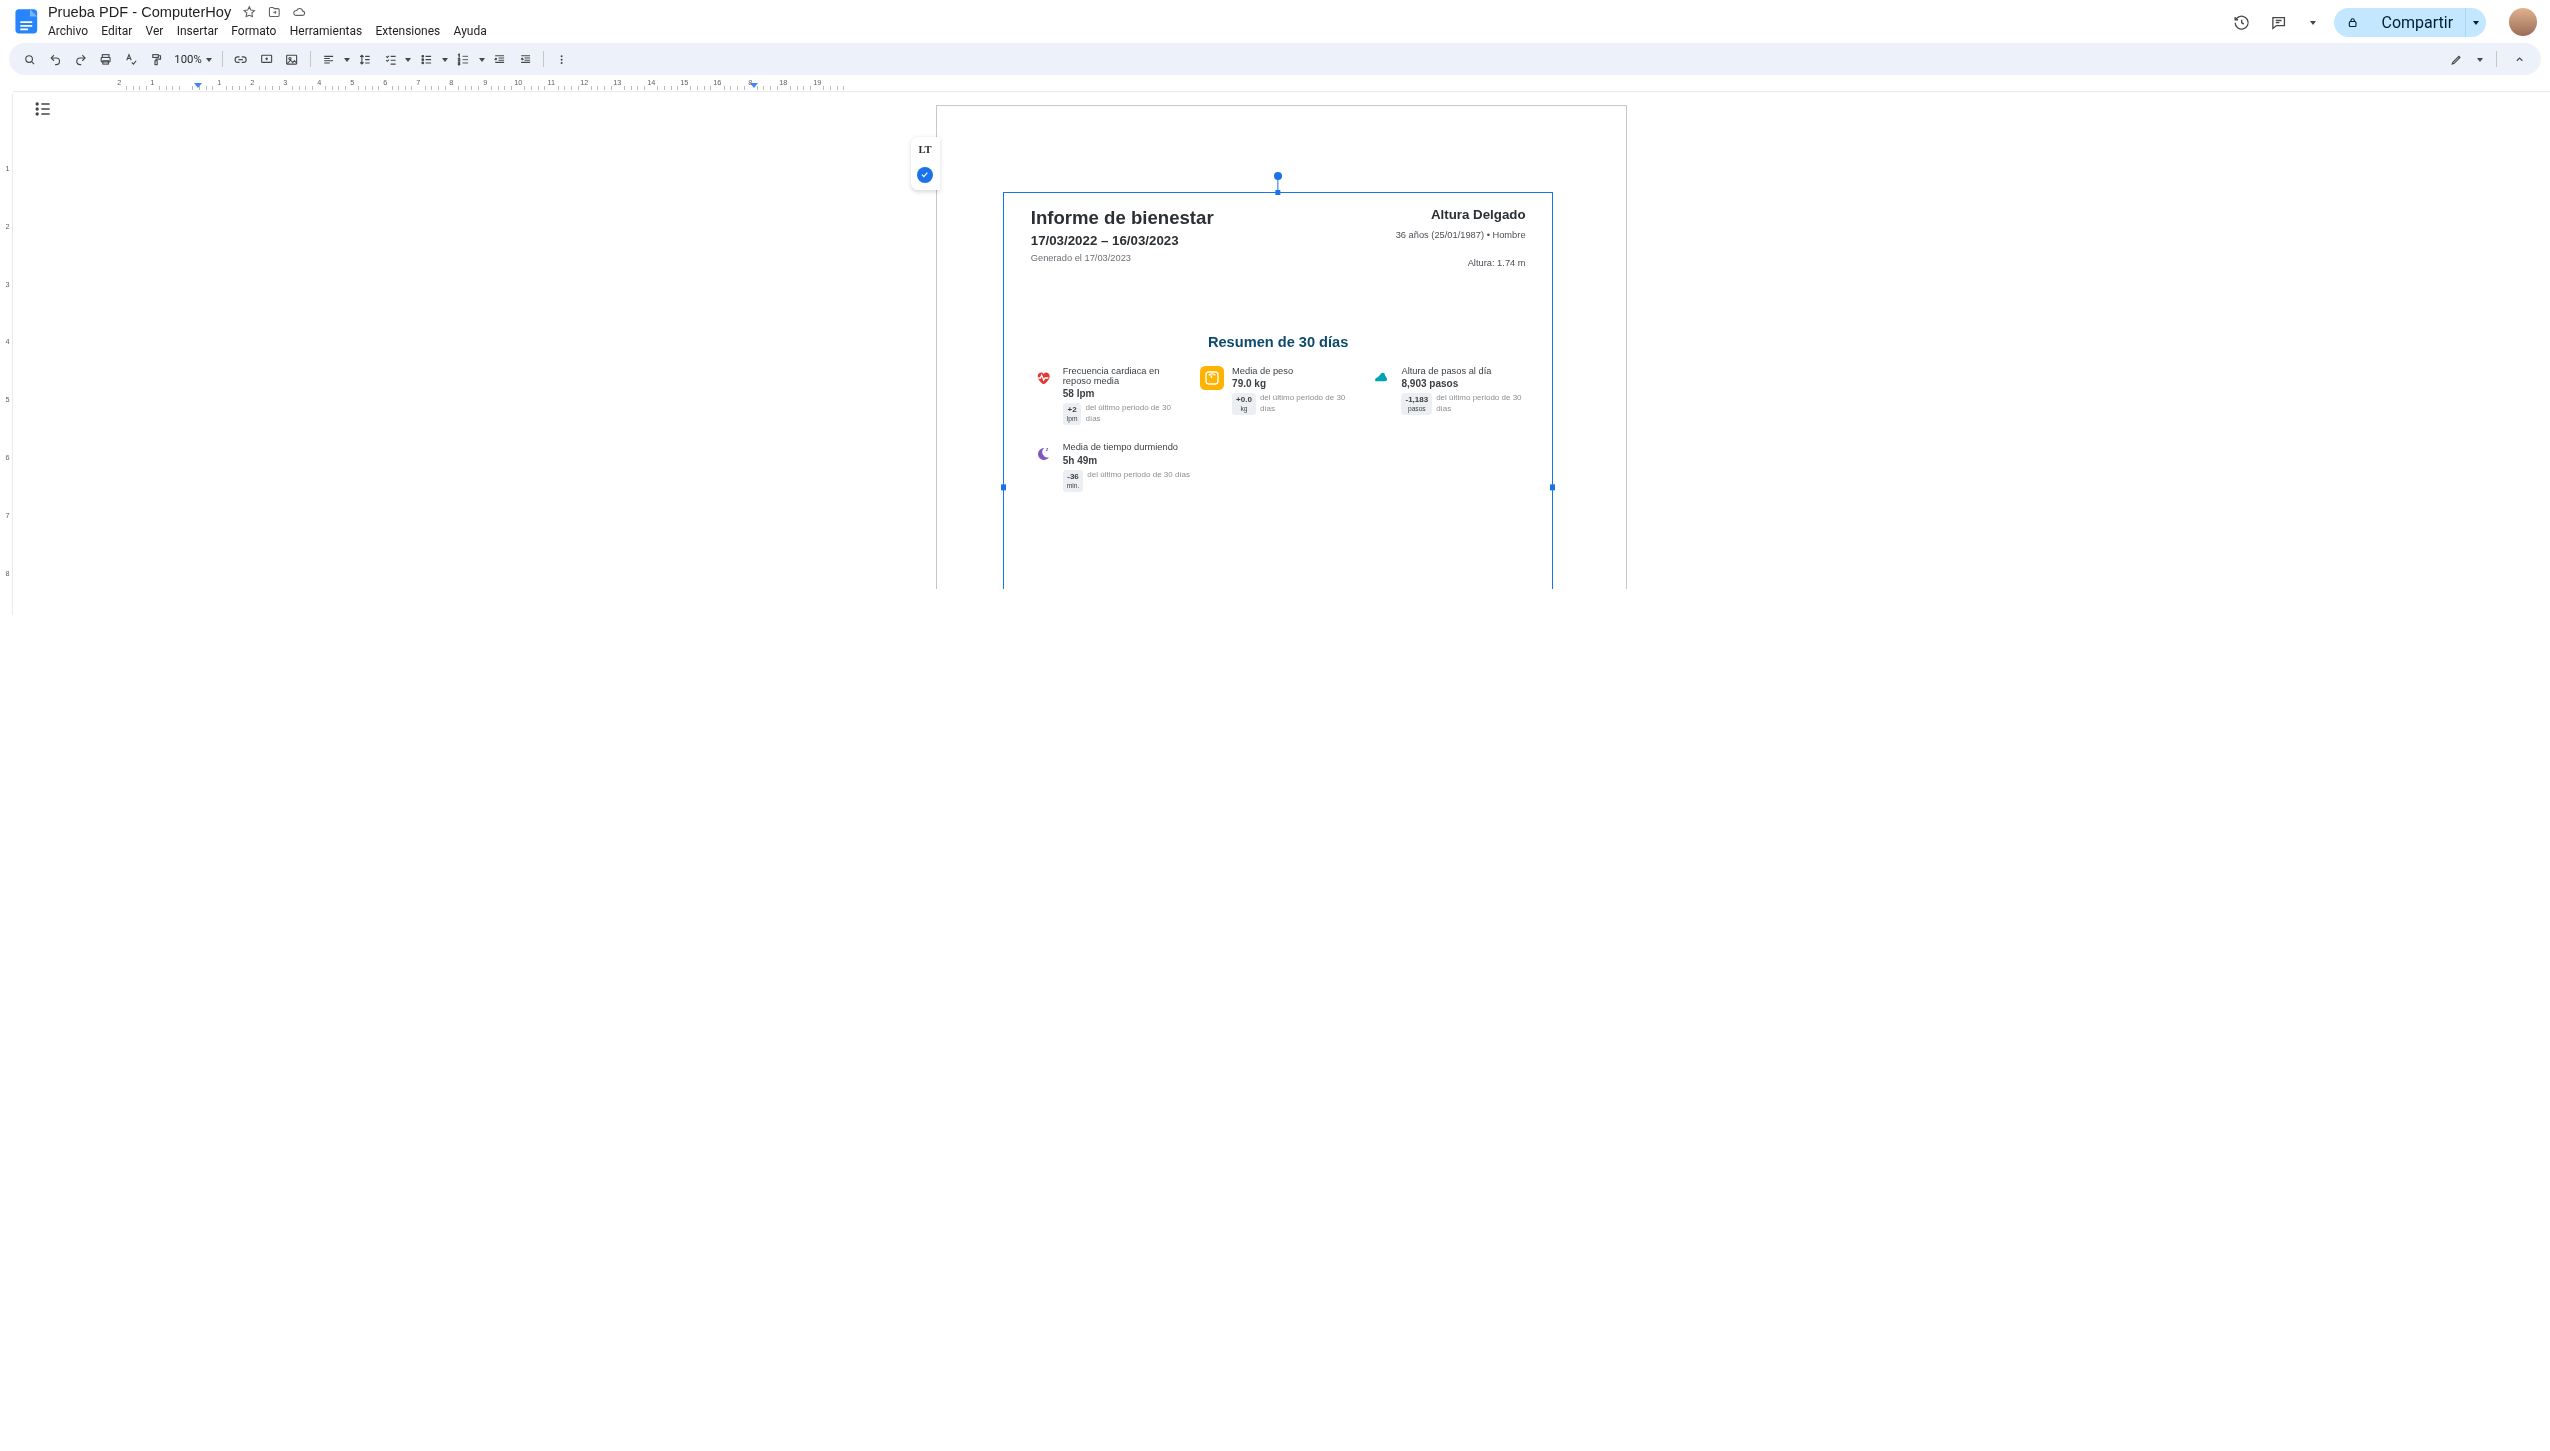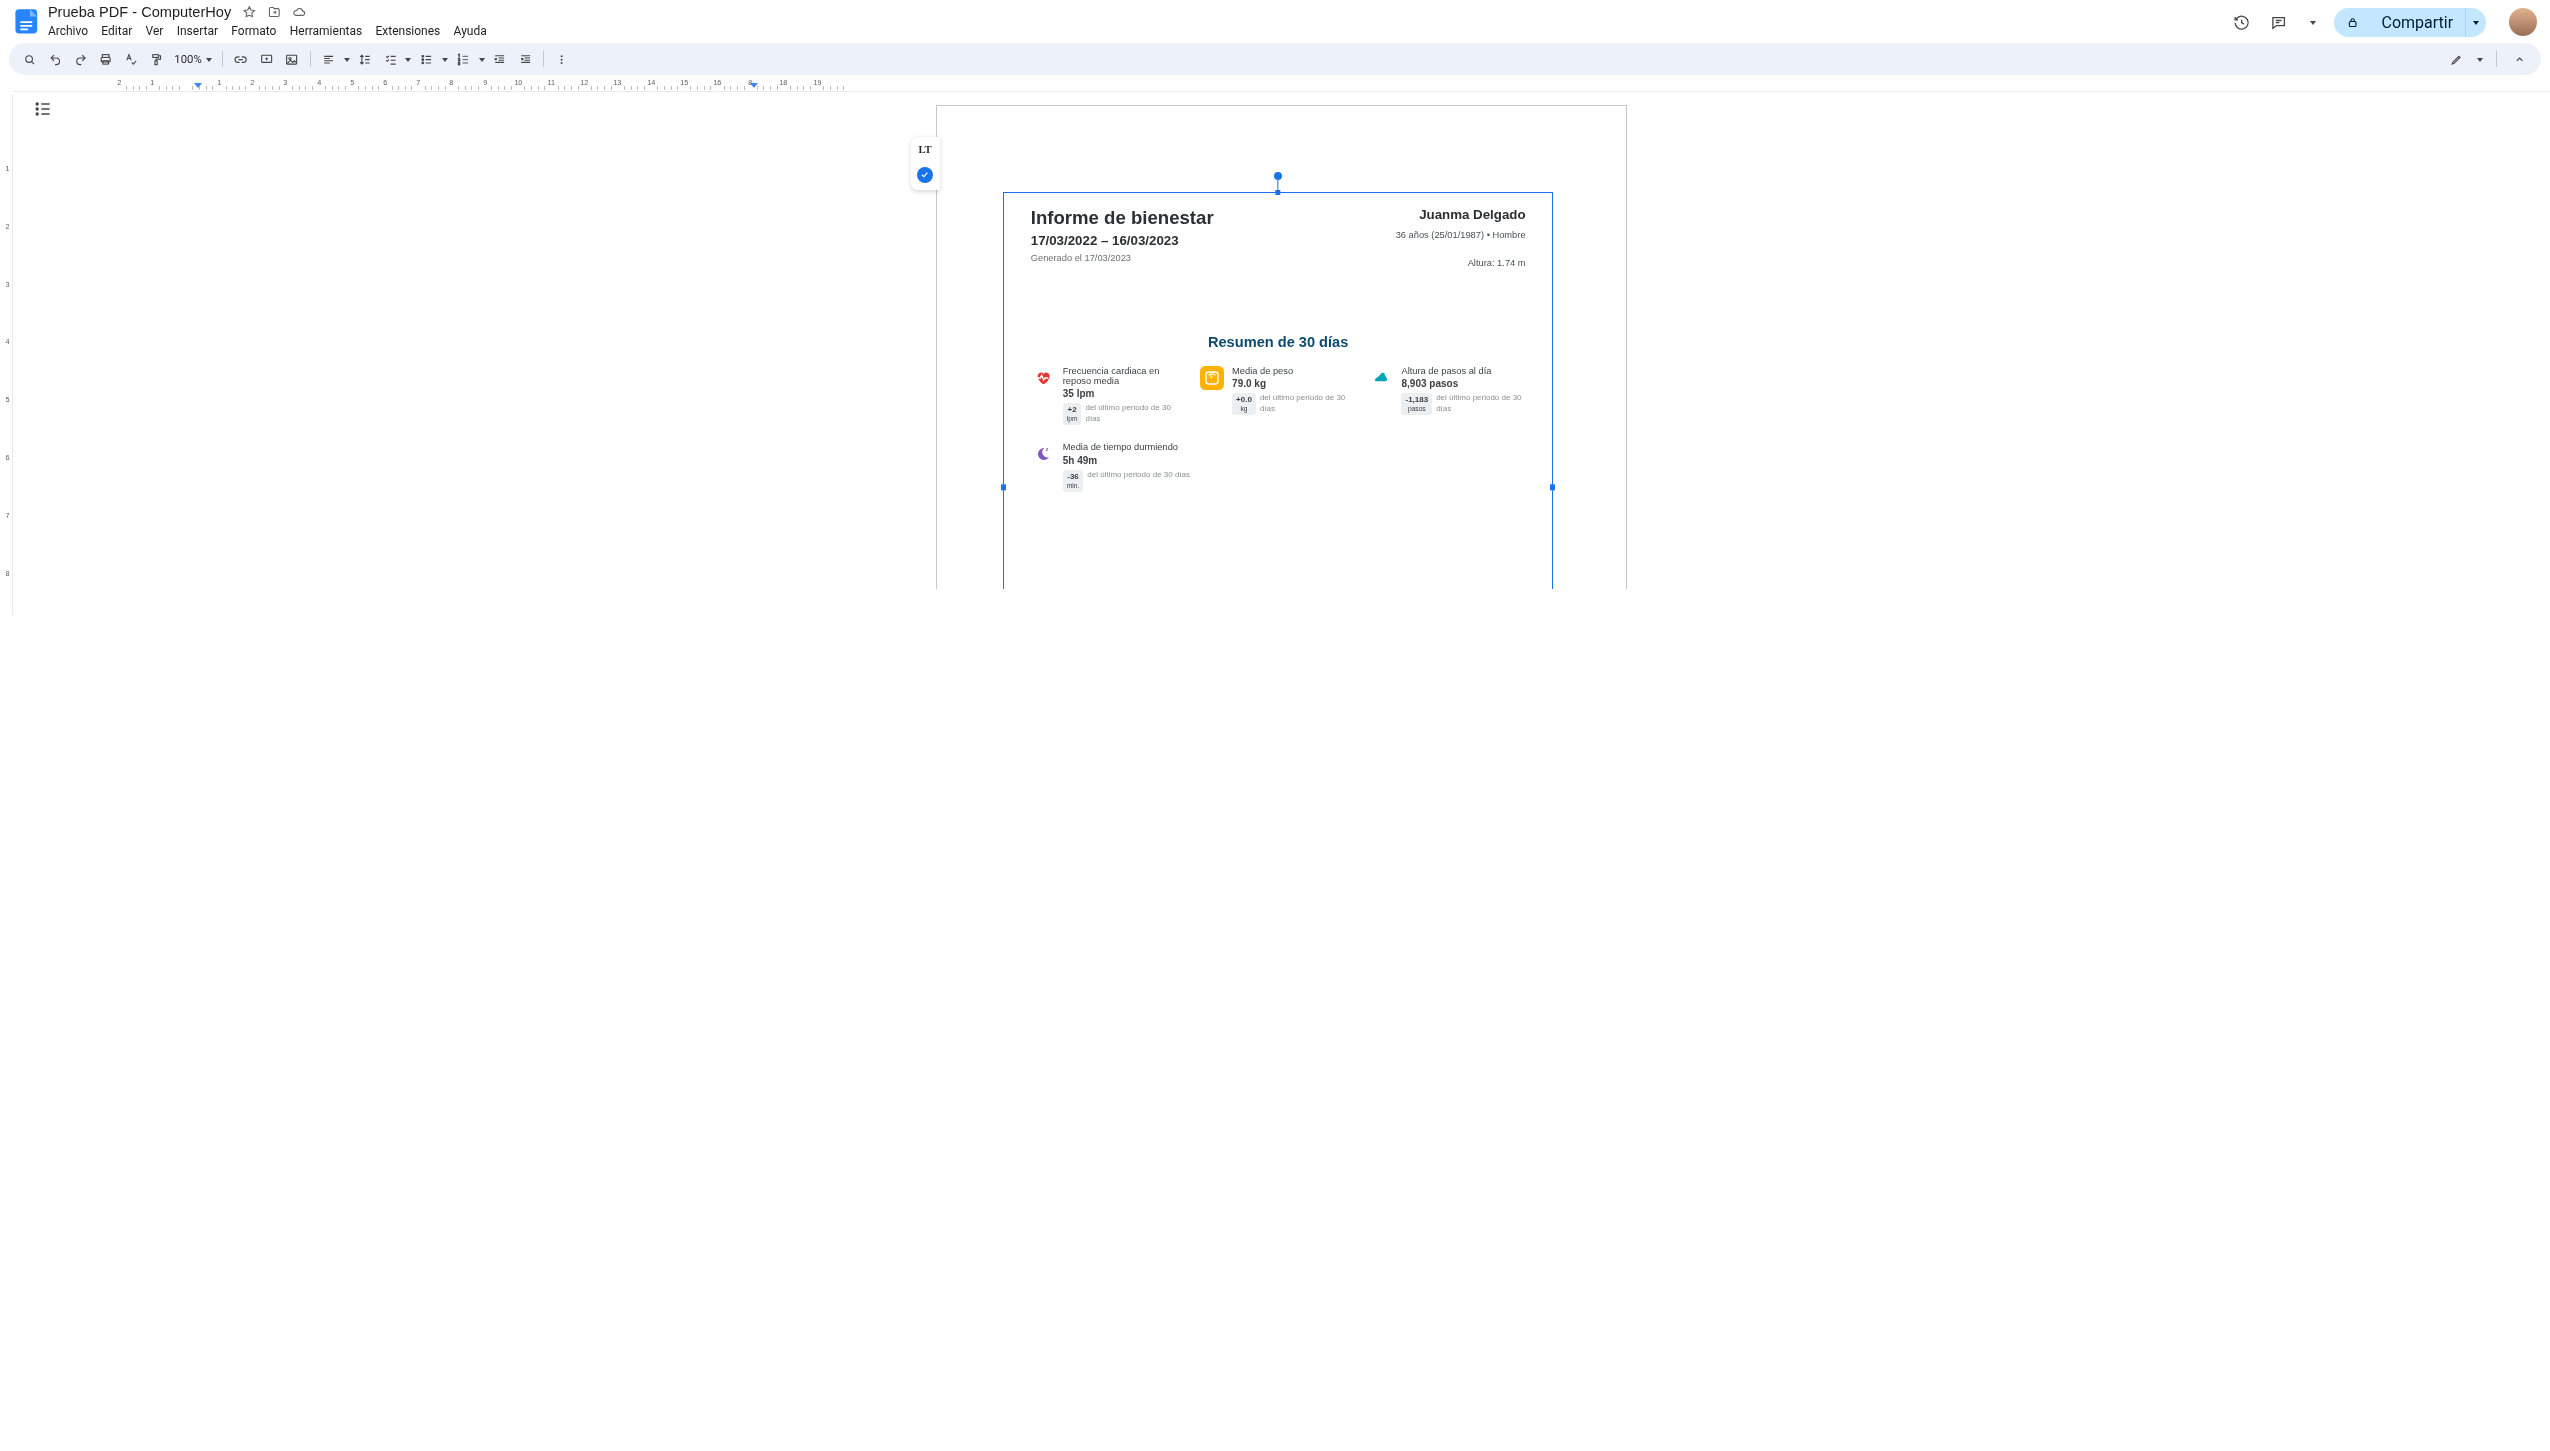--- a/index.html
+++ b/index.html
@@ -496,39 +496,39 @@
         <span class="sel-handle h-n"></span>
 
         <div class="report">
           <div class="report-head">
             <div>
               <h1>Informe de bienestar</h1>
               <div class="date">17/03/2022 – 16/03/2023</div>
               <div class="gen">Generado el 17/03/2023</div>
             </div>
             <div class="right">
-              <div class="name">Juanma Delgado</div>
+              <div class="name">Altura Delgado</div>
               <div class="bio">36 años (25/01/1987)  •  Hombre</div>
               <div class="height">Altura: 1.74 m</div>
             </div>
           </div>
 
           <div class="summary">
             <h2>Resumen de 30 días</h2>
             <div class="cards">
               <div class="card">
                 <span class="ic">
                     <svg viewBox="0 0 24 24" fill="#e53935">
                       <path d="M12 21s-8-5-8-12a5 5 0 0 1 9-3 5 5 0 0 1 9 3c0 7-8 12-8 12z"></path>
                       <path d="M4 12h4l2-4 3 7 2-3h5" fill="none" stroke="#fff" stroke-width="2"></path>
                     </svg>
                   </span>
                 <div>
                   <div class="t">Frecuencia cardiaca en reposo media</div>
-                  <div class="v">35 lpm</div>
+                  <div class="v">58 lpm</div>
                   <div class="delta">
                       <span class="pill"><span>+2</span><small>lpm</small></span>
                       <span class="lbl">del último periodo de 30 días</span>
                     </div>
                 </div>
               </div>
               <div class="card">
                 <span class="ic" style="background:#ffb300">
                     <svg viewBox="0 0 24 24" fill="none" stroke="#fff" stroke-width="2">
                       <rect x="3" y="3" width="18" height="18" rx="4" fill="#ffb300"></rect>

